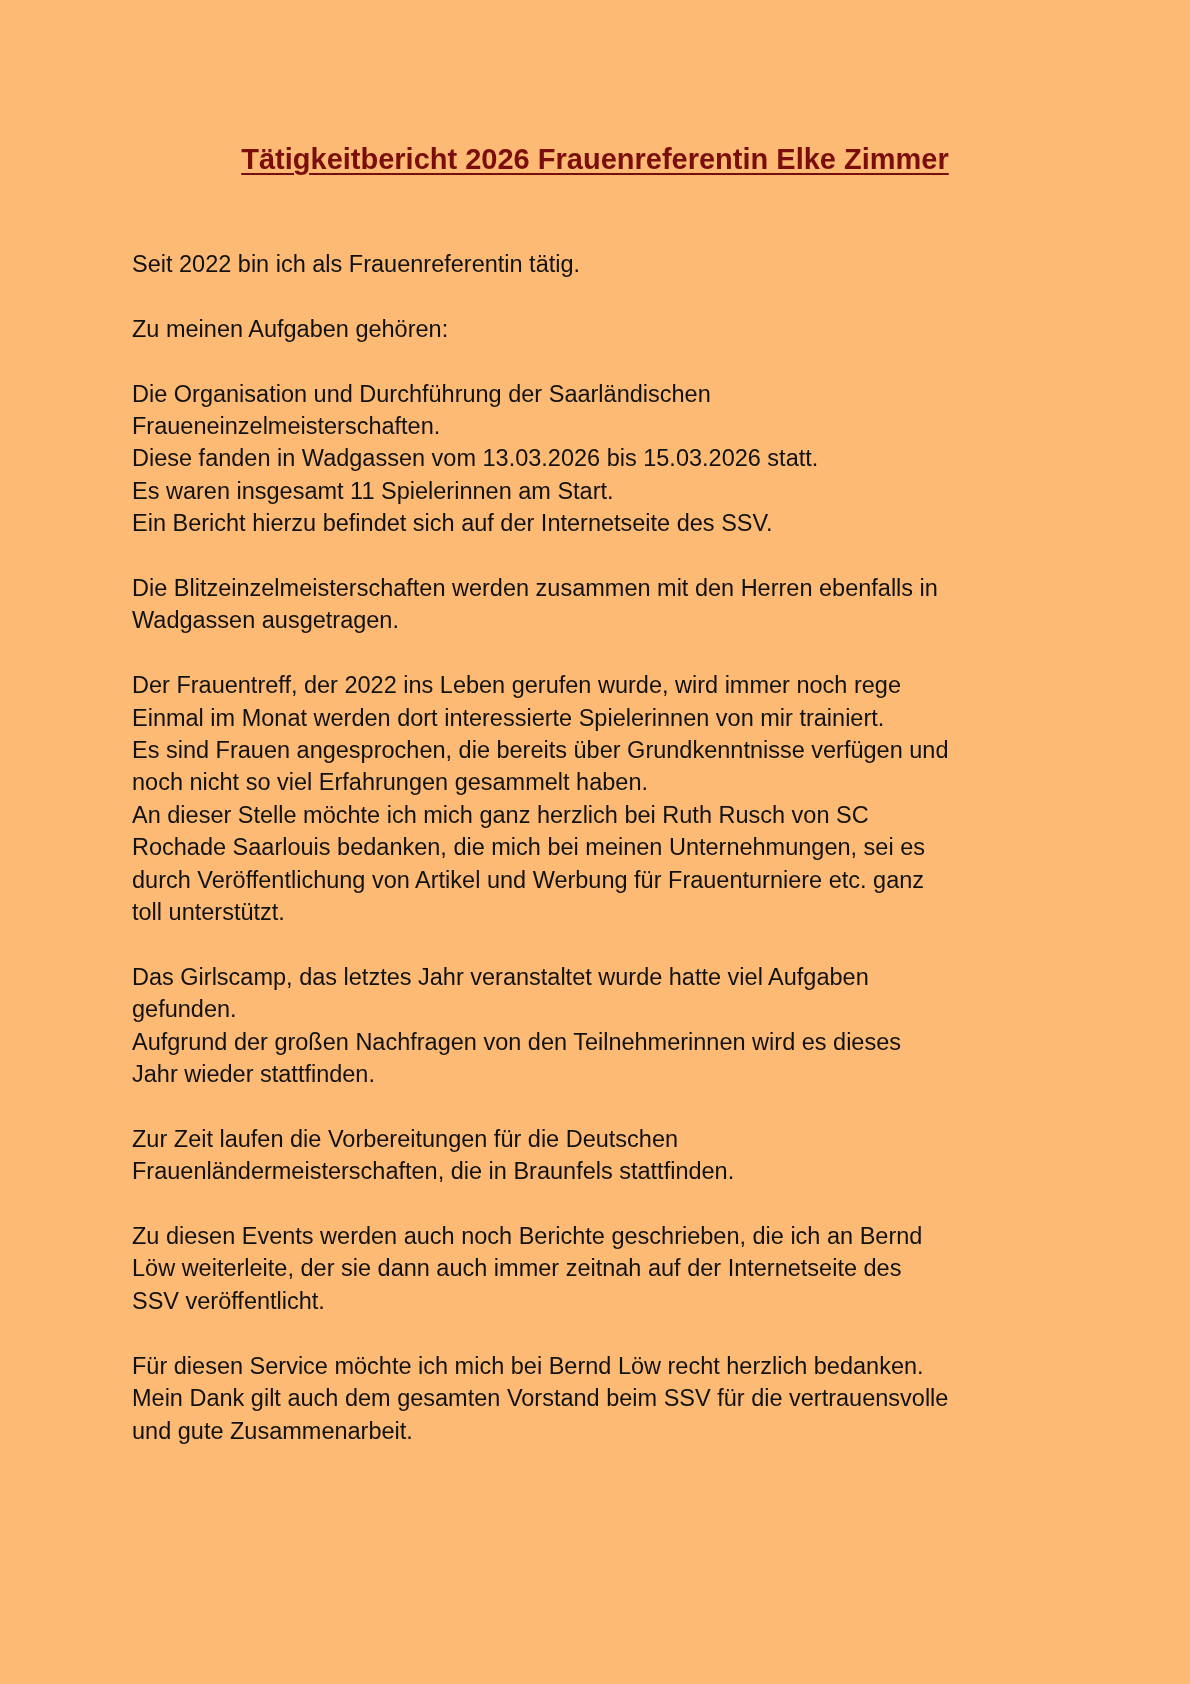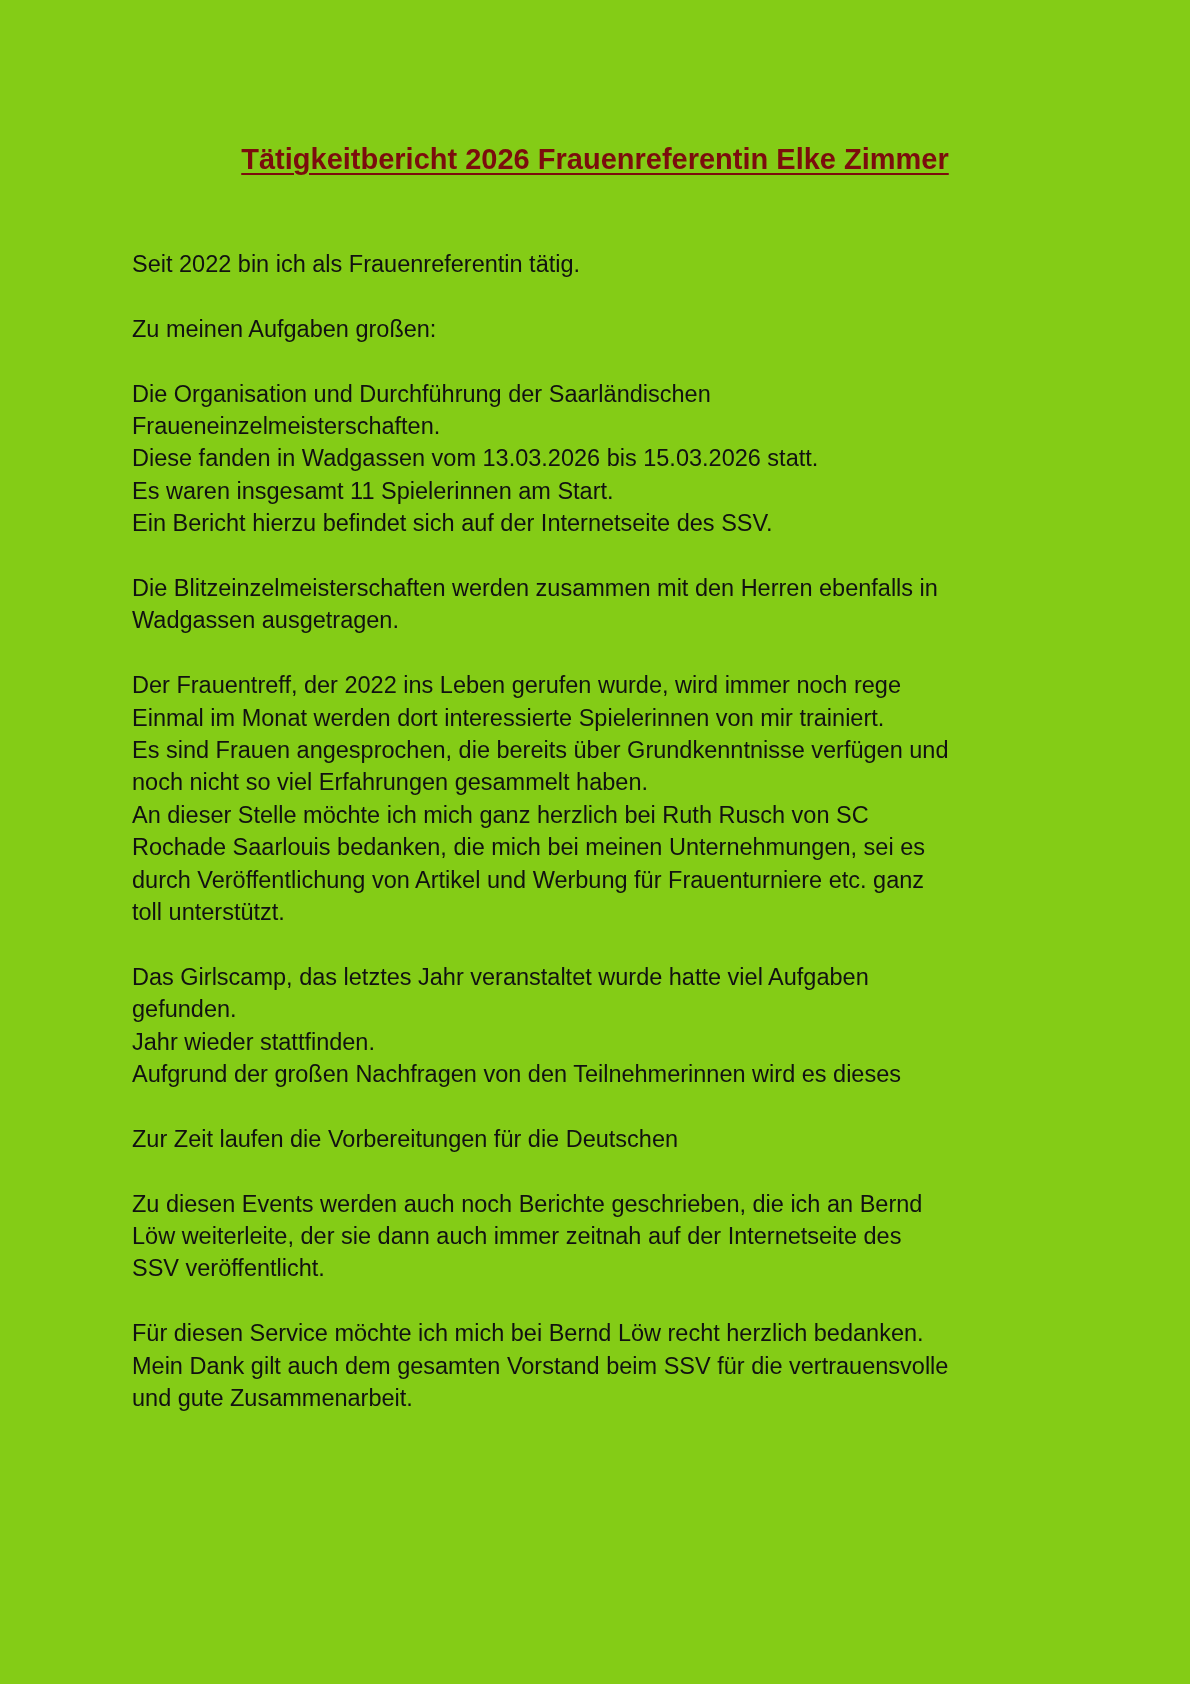--- a/index.html
+++ b/index.html
@@ -14,21 +14,21 @@
       overflow: hidden;
       font-family: "Liberation Sans", sans-serif;
       color: #111111;
     }
     .page {
       position: absolute;
       left: 0;
       top: 0;
       width: 1190px;
       height: 1684px;
-      background: #84cc16;
+      background: #fdba74;
     }
     .title {
       position: absolute;
       left: 0;
       top: 143px;
       width: 1190px;
       text-align: center;
       font-size: 29px;
       font-weight: bold;
       color: #7b0d0d;
@@ -60,21 +60,21 @@
 
 <div class="page">
   <div class="title">Tätigkeitbericht 2026 Frauenreferentin Elke Zimmer</div>
 
   <div class="body-text">
     <div class="para">
       <span class="line">Seit 2022 bin ich als Frauenreferentin tätig.</span>
     </div>
 
     <div class="para">
-      <span class="line">Zu meinen Aufgaben großen:</span>
+      <span class="line">Zu meinen Aufgaben gehören:</span>
     </div>
 
     <div class="para">
       <span class="line">Die Organisation und Durchführung der Saarländischen</span>
       <span class="line">Fraueneinzelmeisterschaften.</span>
       <span class="line">Diese fanden in Wadgassen vom 13.03.2026 bis 15.03.2026 statt.</span>
       <span class="line">Es waren insgesamt 11 Spielerinnen am Start.</span>
       <span class="line">Ein Bericht hierzu befindet sich auf der Internetseite des SSV.</span>
     </div>
 
@@ -90,26 +90,27 @@
       <span class="line">noch nicht so viel Erfahrungen gesammelt haben.</span>
       <span class="line">An dieser Stelle möchte ich mich ganz herzlich bei Ruth Rusch von SC</span>
       <span class="line">Rochade Saarlouis bedanken, die mich bei meinen Unternehmungen, sei es</span>
       <span class="line">durch Veröffentlichung von Artikel und Werbung für Frauenturniere etc. ganz</span>
       <span class="line">toll unterstützt.</span>
     </div>
 
     <div class="para">
       <span class="line">Das Girlscamp, das letztes Jahr veranstaltet wurde hatte viel Aufgaben</span>
       <span class="line">gefunden.</span>
+      <span class="line">Aufgrund der großen Nachfragen von den Teilnehmerinnen wird es dieses</span>
       <span class="line">Jahr wieder stattfinden.</span>
-      <span class="line">Aufgrund der großen Nachfragen von den Teilnehmerinnen wird es dieses</span>
     </div>
 
     <div class="para">
       <span class="line">Zur Zeit laufen die Vorbereitungen für die Deutschen</span>
+      <span class="line">Frauenländermeisterschaften, die in Braunfels stattfinden.</span>
     </div>
 
     <div class="para">
       <span class="line">Zu diesen Events werden auch noch Berichte geschrieben, die ich an Bernd</span>
       <span class="line">Löw weiterleite, der sie dann auch immer zeitnah auf der Internetseite des</span>
       <span class="line">SSV veröffentlicht.</span>
     </div>
 
     <div class="para">
       <span class="line">Für diesen Service möchte ich mich bei Bernd Löw recht herzlich bedanken.</span>

